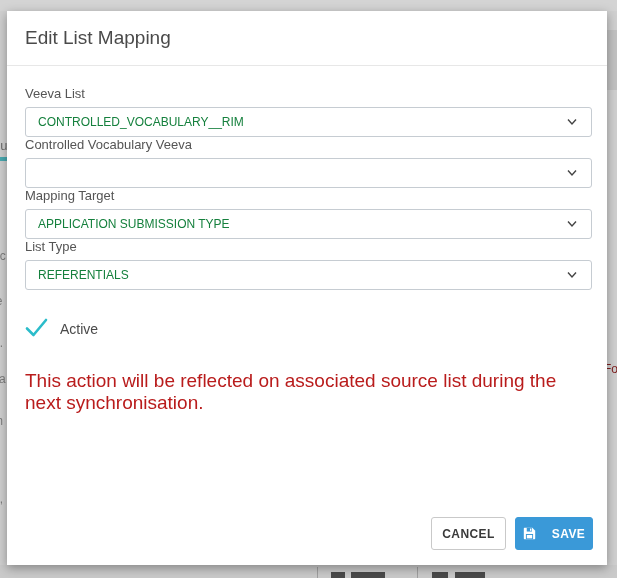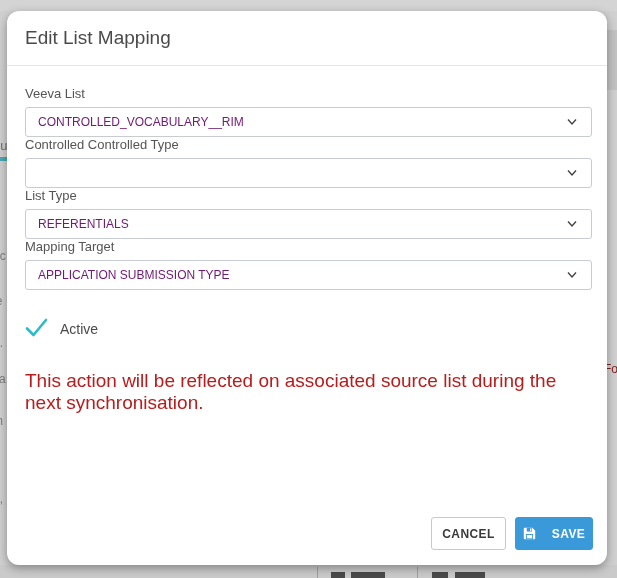--- a/index.html
+++ b/index.html
@@ -58,21 +58,21 @@
   .bg-bottom .tb-1 { left: 331px; width: 14px; }
   .bg-bottom .tb-2 { left: 351px; width: 34px; }
   .bg-bottom .tb-3 { left: 432px; width: 16px; }
   .bg-bottom .tb-4 { left: 455px; width: 30px; }
 
   
   .modal {
     position: absolute; left: 7px; top: 11px; width: 600px; height: 554px;
     background: #ffffff; z-index: 2;
     box-shadow: 0 3px 10px rgba(0,0,0,0.35);
-    border-radius: 12px;
+    border-radius: 0;
     display: flex; flex-direction: column;
   }
   .modal-header {
     flex: 0 0 55px;
     display: flex; align-items: center;
     padding: 0 18px;
     border-bottom: 1px solid #e7e7e7;
   }
   .modal-title {
     font-size: 19px; font-weight: 400; color: #4a4a4a;
@@ -91,21 +91,21 @@
     position: relative;
     width: 100%; height: 30px;
     background: #ffffff;
     border: 1px solid #c6ccd2;
     border-radius: 3px;
     display: flex; align-items: center;
     padding: 0 34px 0 12px;
     cursor: pointer;
   }
   .select-value {
-    font-size: 12px; color: #701a75;
+    font-size: 12px; color: #15803d;
     white-space: nowrap; overflow: hidden;
   }
   .chevron {
     position: absolute; right: 14px; top: 50%;
     margin-top: -4px; line-height: 0;
   }
   .active-row {
     margin-top: 28px;
     display: flex; align-items: flex-end;
     cursor: pointer;
@@ -191,46 +191,46 @@
         <span class="select-value">CONTROLLED_VOCABULARY__RIM</span>
         <span class="chevron">
           <svg width="10" height="8" viewBox="0 0 10 8">
               <polyline points="1,1.5 5,6 9,1.5" fill="none" stroke="#444444" stroke-width="1.4"></polyline>
             </svg>
         </span>
       </div>
     </div>
 
     <div class="field-group">
-      <label class="field-label">Controlled Controlled Type</label>
-      <div class="select">
+      <label class="field-label">Controlled Vocabulary Veeva</label>
+      <div class="select">
+        <span class="chevron">
+          <svg width="10" height="8" viewBox="0 0 10 8">
+              <polyline points="1,1.5 5,6 9,1.5" fill="none" stroke="#444444" stroke-width="1.4"></polyline>
+            </svg>
+        </span>
+      </div>
+    </div>
+
+    <div class="field-group">
+      <label class="field-label">Mapping Target</label>
+      <div class="select">
+        <span class="select-value">APPLICATION SUBMISSION TYPE</span>
         <span class="chevron">
           <svg width="10" height="8" viewBox="0 0 10 8">
               <polyline points="1,1.5 5,6 9,1.5" fill="none" stroke="#444444" stroke-width="1.4"></polyline>
             </svg>
         </span>
       </div>
     </div>
 
     <div class="field-group">
       <label class="field-label">List Type</label>
       <div class="select">
         <span class="select-value">REFERENTIALS</span>
-        <span class="chevron">
-          <svg width="10" height="8" viewBox="0 0 10 8">
-              <polyline points="1,1.5 5,6 9,1.5" fill="none" stroke="#444444" stroke-width="1.4"></polyline>
-            </svg>
-        </span>
-      </div>
-    </div>
-
-    <div class="field-group">
-      <label class="field-label">Mapping Target</label>
-      <div class="select">
-        <span class="select-value">APPLICATION SUBMISSION TYPE</span>
         <span class="chevron">
           <svg width="10" height="8" viewBox="0 0 10 8">
               <polyline points="1,1.5 5,6 9,1.5" fill="none" stroke="#444444" stroke-width="1.4"></polyline>
             </svg>
         </span>
       </div>
     </div>
 
     <div class="active-row">
       <span class="check-icon">

